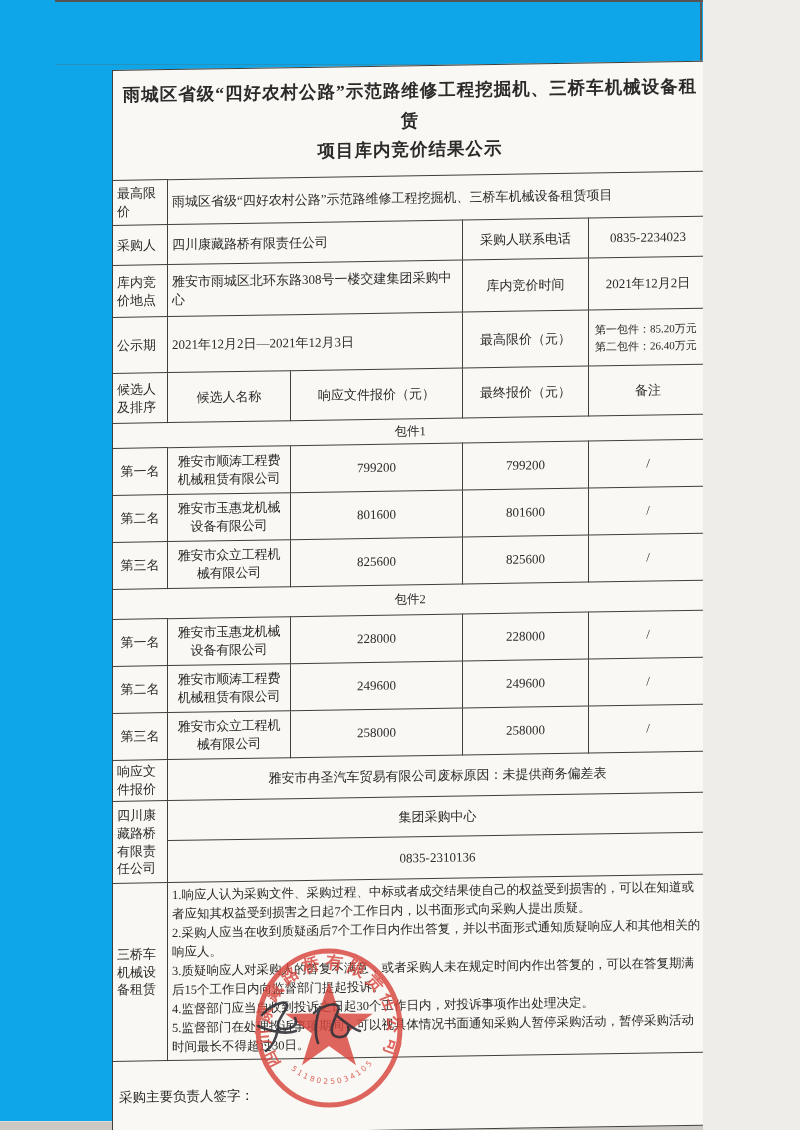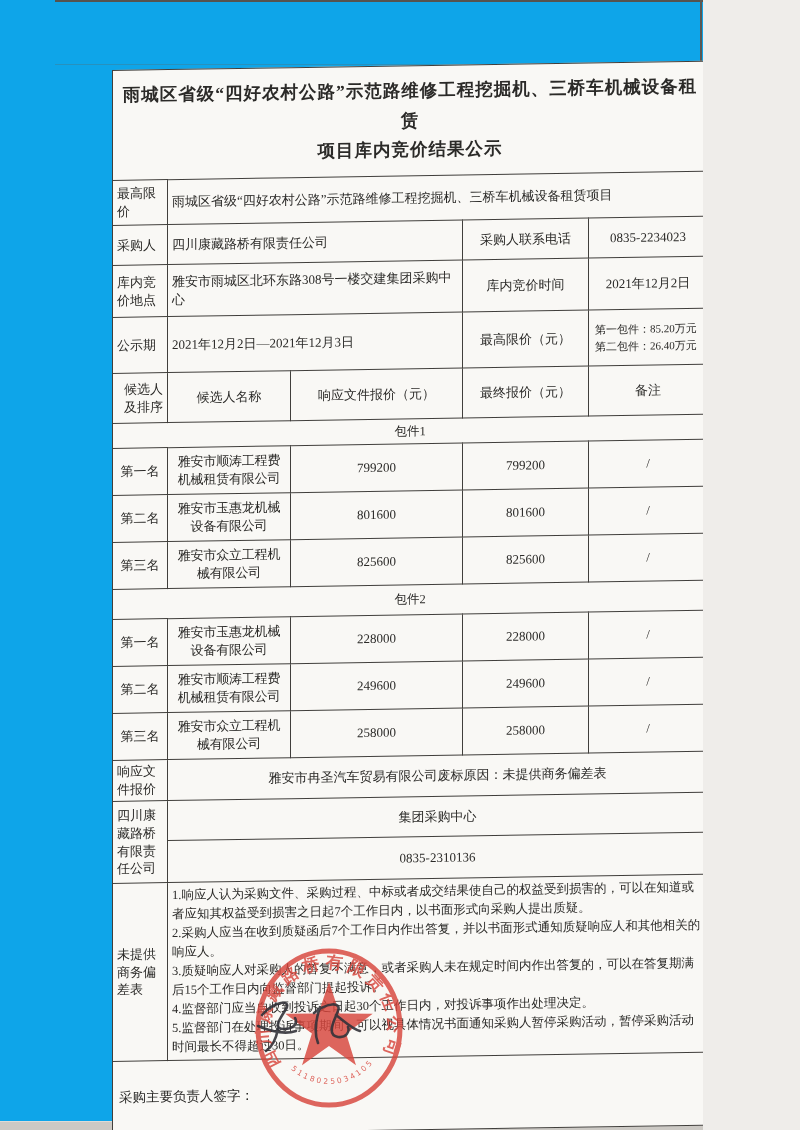--- a/index.html
+++ b/index.html
@@ -110,21 +110,21 @@
       <tr class="r-publicity">
         <td class="lab">公示期</td>
         <td class="val" colspan="2">2021年12月2日—2021年12月3日</td>
         <td class="ctr">最高限价（元）</td>
         <td>
           <div class="limit-line">第一包件：85.20万元</div>
           <div class="limit-line">第二包件：26.40万元</div>
         </td>
       </tr>
       <tr class="r-header">
-        <td class="lab" style="text-align:right">候选人及排序</td>
+        <td class="lab" style="text-align:left">候选人及排序</td>
         <td>候选人名称</td>
         <td>响应文件报价（元）</td>
         <td>最终报价（元）</td>
         <td>备注</td>
       </tr>
 
       <tr class="r-pkg">
         <td colspan="5">包件1</td>
       </tr>
       <tr class="r-cand" style="height:40px">
@@ -179,21 +179,21 @@
         <td class="ctr" colspan="4">雅安市冉圣汽车贸易有限公司废标原因：未提供商务偏差表</td>
       </tr>
       <tr class="r-sup1">
         <td class="lab" rowspan="2">四川康藏路桥有限责任公司</td>
         <td class="ctr" colspan="4">集团采购中心</td>
       </tr>
       <tr class="r-sup2">
         <td class="ctr" colspan="4">0835-2310136</td>
       </tr>
       <tr class="r-obj">
-        <td class="lab">未提供商务偏差表</td>
+        <td class="lab">三桥车机械设备租赁</td>
         <td colspan="4">
           <div class="obj-item">1.响应人认为采购文件、采购过程、中标或者成交结果使自己的权益受到损害的，可以在知道或者应知其权益受到损害之日起7个工作日内，以书面形式向采购人提出质疑。</div>
           <div class="obj-item">2.采购人应当在收到质疑函后7个工作日内作出答复，并以书面形式通知质疑响应人和其他相关的响应人。</div>
           <div class="obj-item">3.质疑响应人对采购人的答复不满意，或者采购人未在规定时间内作出答复的，可以在答复期满后15个工作日内向监督部门提起投诉。</div>
           <div class="obj-item">4.监督部门应当自收到投诉之日起30个工作日内，对投诉事项作出处理决定。</div>
           <div class="obj-item">5.监督部门在处理投诉事项期间，可以视具体情况书面通知采购人暂停采购活动，暂停采购活动时间最长不得超过30日。</div>
         </td>
       </tr>
       <tr class="r-sign">
         <td colspan="5" class="val">

